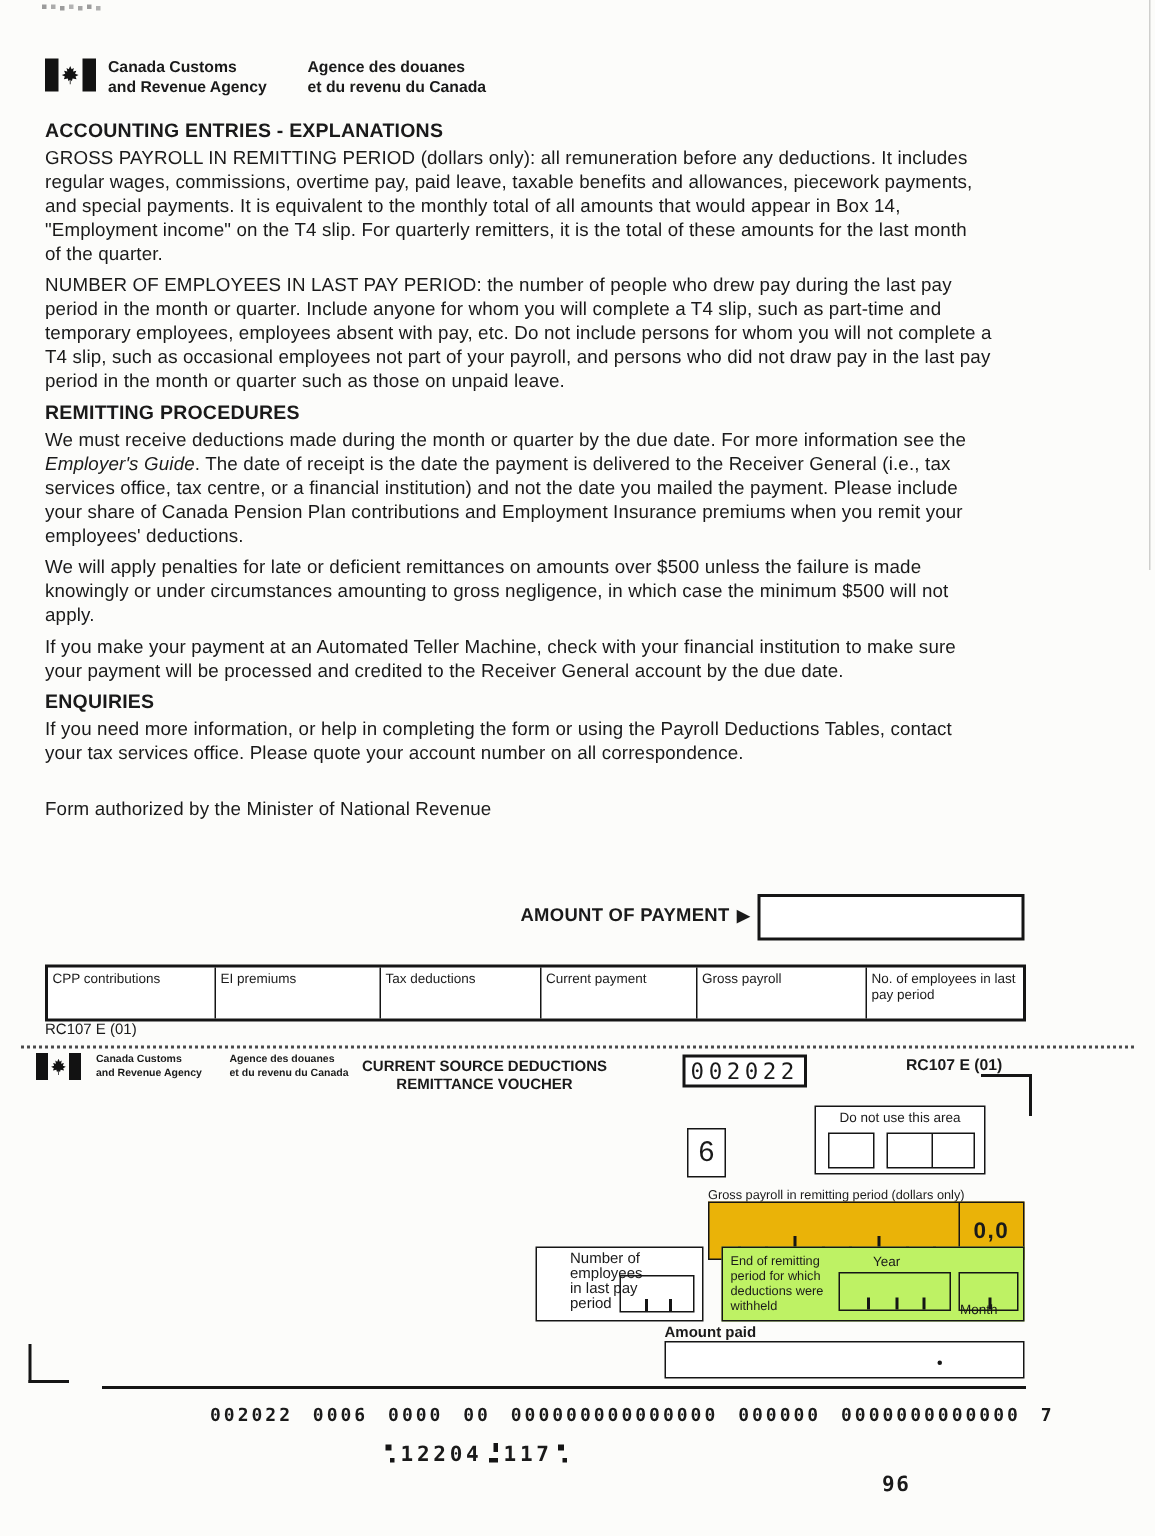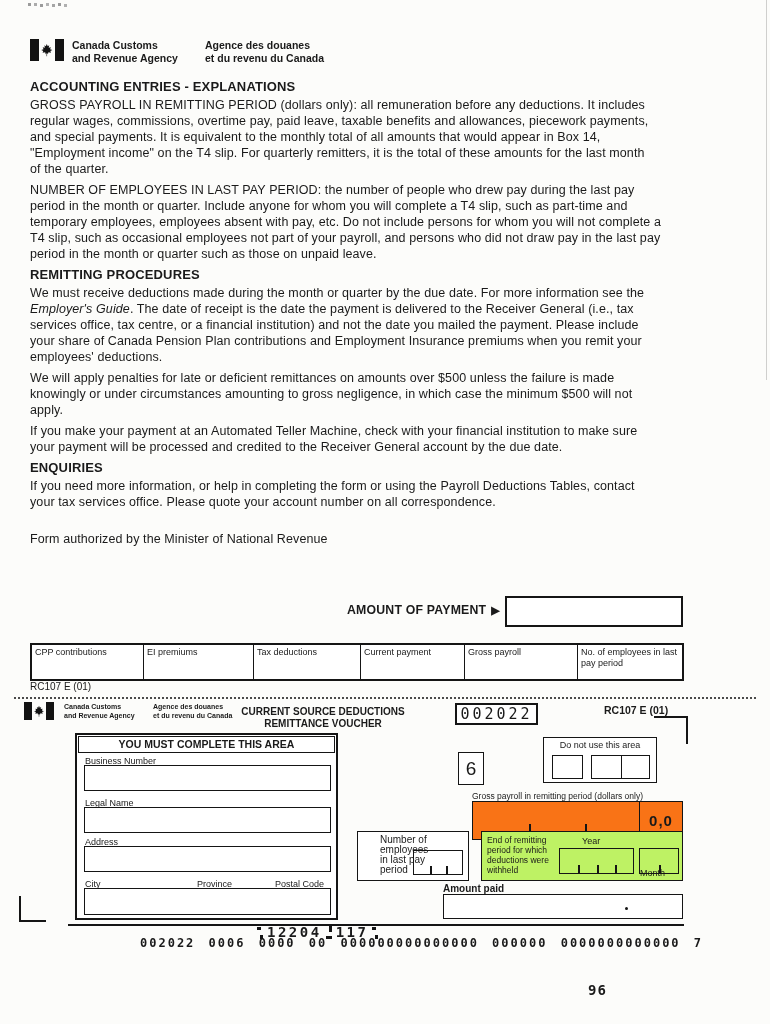--- a/index.html
+++ b/index.html
@@ -83,21 +83,21 @@
   
   .seq-box { position:absolute; left:458px; top:752px; width:26px; height:33px; border:1.5px solid #151515;
     display:flex; align-items:center; justify-content:center; font-size:19px; background:#fff; }
   .dnu { position:absolute; left:543px; top:737px; width:114px; height:46px; border:1.5px solid #151515; background:#fff; }
   .dnu-label { text-align:center; font-size:9px; margin-top:2px; }
   .dnu-c1 { position:absolute; left:8px;  top:17px; width:31px; height:24px; border:1.5px solid #151515; }
   .dnu-c2 { position:absolute; left:47px; top:17px; width:59px; height:24px; border:1.5px solid #151515; }
   .dnu-c2::after { content:""; position:absolute; left:50%; top:0; bottom:0; width:1.5px; background:#151515; }
 
   .gp-label { position:absolute; left:472px; top:791px; font-size:8.5px; }
-  .gp-box { position:absolute; left:472px; top:801px; width:211px; height:39px; border:1.5px solid #151515; background:#f97316; }
+  .gp-box { position:absolute; left:472px; top:801px; width:211px; height:39px; border:1.5px solid #151515; background:#eab308; }
   .gp-cents { position:absolute; right:0; top:0; width:43px; height:100%; border-left:1.5px solid #151515;
     display:flex; align-items:center; justify-content:center; font-size:15px; font-weight:bold; letter-spacing:1px; }
   .tick { position:absolute; bottom:0; width:1.5px; height:8px; background:#151515; }
   .tick.tall { height:15px; }
 
   .emp-box { position:absolute; left:357px; top:831px; width:112px; height:50px; border:1.5px solid #151515; background:#fff; }
   .emp-label { position:absolute; left:22px; top:3px; font-size:10px; line-height:10px; white-space:pre-line; }
   .emp-cell { position:absolute; left:55px; top:18px; width:50px; height:25px; border:1.5px solid #151515; }
 
   .end-box { position:absolute; left:481px; top:831px; width:202px; height:50px; border:1.5px solid #151515; background:#bef264; }
@@ -109,21 +109,21 @@
 
   .ap-label { position:absolute; left:443px; top:883px; font-size:10px; font-weight:bold; }
   .ap-box { position:absolute; left:443px; top:894px; width:240px; height:25px; border:1.5px solid #151515; background:#fff; }
   .ap-dot { position:absolute; left:181px; top:12px; width:3px; height:3px; background:#151515; border-radius:50%; }
 
   .bottom-rule { position:absolute; left:68px; top:924px; width:616px; height:2px; background:#151515; }
 
   
   .ocr-line { position:absolute; left:140px; top:936px; font-family:"DejaVu Sans Mono", monospace;
     font-weight:bold; font-size:12px; letter-spacing:2px; word-spacing:4px; white-space:pre; }
-  .micr { position:absolute; left:253px; top:924px; display:flex; align-items:center;
+  .micr { position:absolute; left:253px; top:962px; display:flex; align-items:flex-start;
     font-family:"DejaVu Sans Mono", monospace; font-weight:bold; font-size:14px; letter-spacing:2.5px; }
   .micr-sym { display:inline-block; position:relative; width:6px; height:13px; margin:0 4px; }
   .micr-sym::before { content:""; position:absolute; left:0; top:1px; width:3.5px; height:3.5px; background:#151515; }
   .micr-sym::after  { content:""; position:absolute; left:2.5px; bottom:0; width:3.5px; height:3.5px; background:#151515; }
   .micr-sym.onus::before { left:auto; right:0; top:0; width:3px; height:6px; }
   .micr-sym.onus::after  { left:0; bottom:0; width:6px; height:3px; }
   .micr-right { position:absolute; left:588px; top:982px; font-family:"DejaVu Sans Mono", monospace;
     font-weight:bold; font-size:14px; letter-spacing:1px; }
 </style>
 </head>
@@ -203,33 +203,20 @@
 and Revenue Agency</div>
   <div class="agency v-agency v-fr">Agence des douanes
 et du revenu du Canada</div>
   <div class="v-title">CURRENT SOURCE DEDUCTIONS
 REMITTANCE VOUCHER</div>
   <div class="v-codebox">002022</div>
   <div class="v-formcode">RC107 E (01)</div>
   <div class="crn-tr-h"></div>
   <div class="crn-tr-v"></div>
 
-  <div class="cbox">
-    <div class="cbox-title">YOU MUST COMPLETE THIS AREA</div>
-    <div class="f-label bn-label">Business Number</div>
-    <div class="f-box bn-box"></div>
-    <div class="f-label ln-label">Legal Name</div>
-    <div class="f-box ln-box"></div>
-    <div class="f-label ad-label">Address</div>
-    <div class="f-box ad-box"></div>
-    <div class="f-label ct-label">City</div>
-    <div class="f-label pr-label">Province</div>
-    <div class="f-label pc-label">Postal Code</div>
-    <div class="f-box ct-box"></div>
-  </div>
 
   <div class="seq-box">6</div>
 
   <div class="dnu">
     <div class="dnu-label">Do not use this area</div>
     <div class="dnu-c1"></div>
     <div class="dnu-c2"></div>
   </div>
 
   <div class="gp-label">Gross payroll in remitting period (dollars only)</div>

